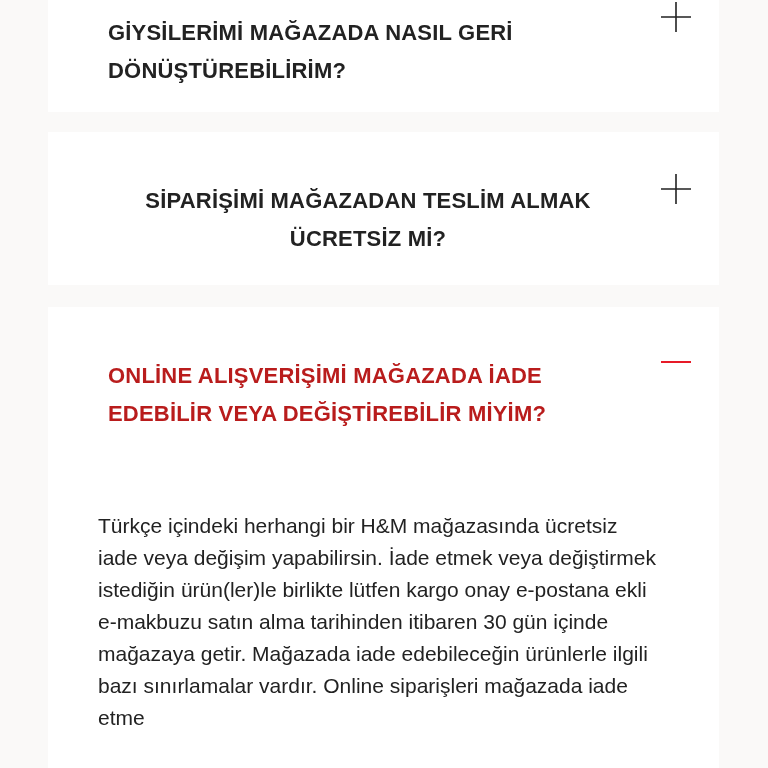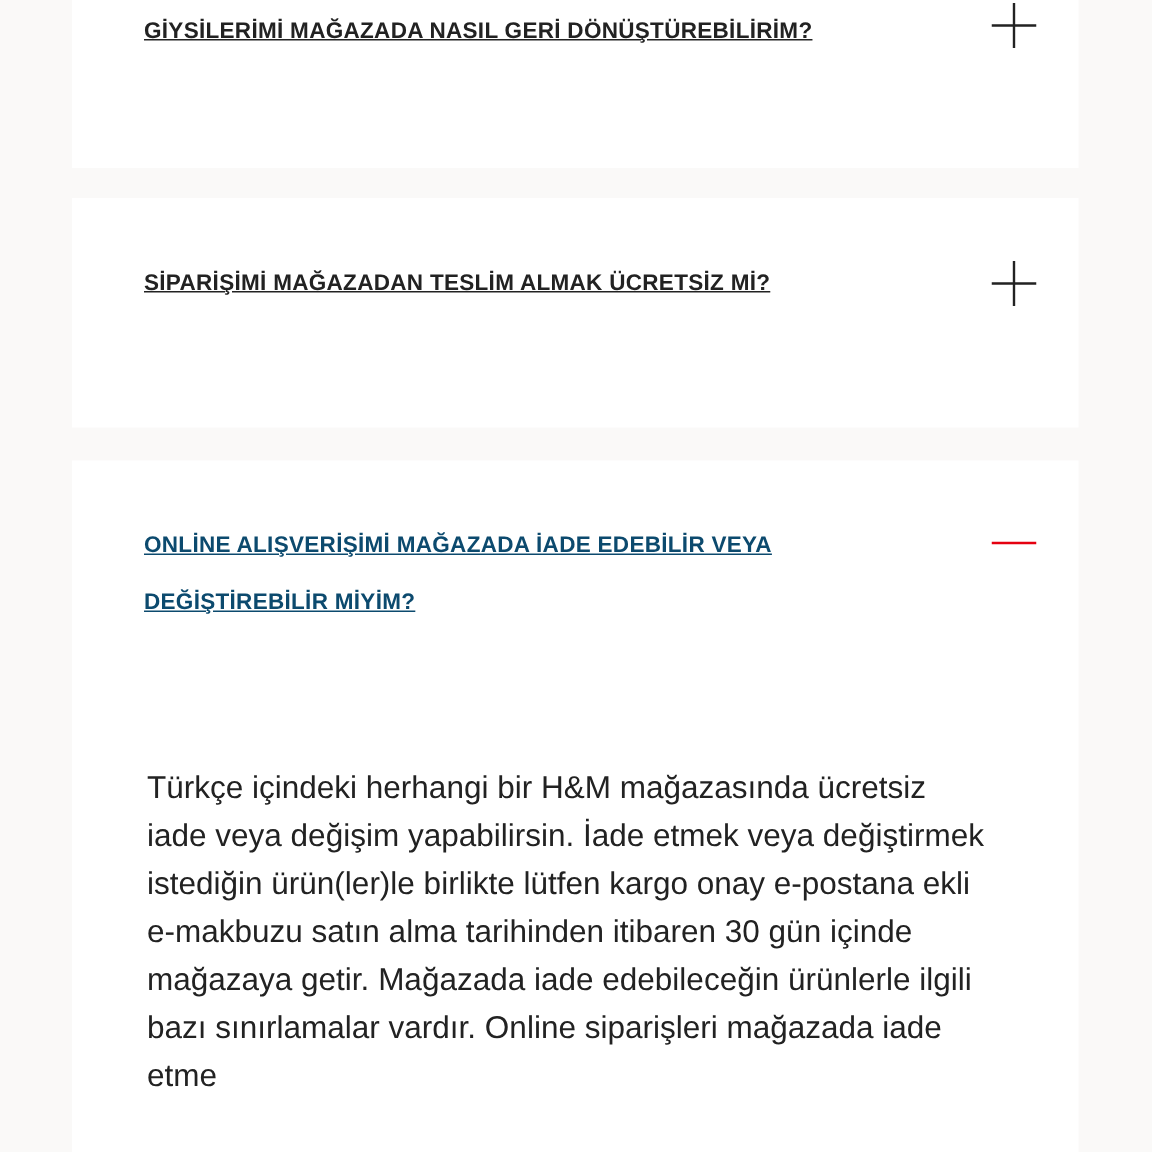--- a/index.html
+++ b/index.html
@@ -8,26 +8,25 @@
     background:#faf9f8;
     font-family:"Liberation Sans", sans-serif;
     position:relative;
   }
   .card {
     position:absolute; left:48px; width:671px;
     background:#ffffff;
   }
   .q-title {
     position:absolute; left:48px; width:520px;
-    font-weight:bold; font-size:15px; line-height:38px;
+    font-weight:bold; font-size:22px; line-height:38px;
     color:#222222; letter-spacing:0.2px;
-    margin:0;
-    text-decoration:underline;
+    margin:12px;
   }
-  .q-title.active { color:#0c4a6e; }
+  .q-title.active { color:#b91c1c; }
   .icon {
     position:absolute; width:30px; height:30px; left:613px;
   }
   .icon svg { display:block; }
   .answer {
     position:absolute; left:50px; width:560px;
     font-size:21px; line-height:32px; color:#222222;
     margin:0;
   }
 </style>
@@ -37,21 +36,21 @@
 <div class="card" style="top:-60px; height:172px;">
   <h3 class="q-title" style="top:62px;">GİYSİLERİMİ MAĞAZADA NASIL GERİ DÖNÜŞTÜREBİLİRİM?</h3>
   <span class="icon" style="top:62px;">
     <svg width="30" height="30" viewBox="0 0 30 30">
         <path d="M15 0V30M0 15H30" stroke="#222" stroke-width="1.6" fill="none"></path>
       </svg>
   </span>
 </div>
 
 <div class="card" style="top:132px; height:153px;">
-  <h3 class="q-title" style="top:38px;">SİPARİŞİMİ MAĞAZADAN TESLİM ALMAK ÜCRETSİZ Mİ?</h3>
+  <h3 class="q-title" style="top:38px;text-align:center;">SİPARİŞİMİ MAĞAZADAN TESLİM ALMAK ÜCRETSİZ Mİ?</h3>
   <span class="icon" style="top:42px;">
     <svg width="30" height="30" viewBox="0 0 30 30">
         <path d="M15 0V30M0 15H30" stroke="#222" stroke-width="1.6" fill="none"></path>
       </svg>
   </span>
 </div>
 
 <div class="card" style="top:307px; height:480px;">
   <h3 class="q-title active" style="top:38px;">ONLİNE ALIŞVERİŞİMİ MAĞAZADA İADE EDEBİLİR VEYA DEĞİŞTİREBİLİR MİYİM?</h3>
   <span class="icon" style="top:40px;">

